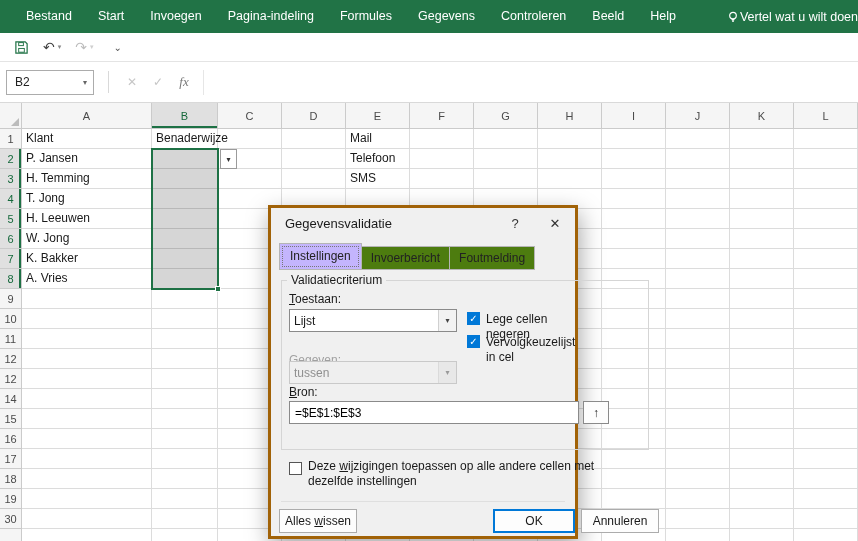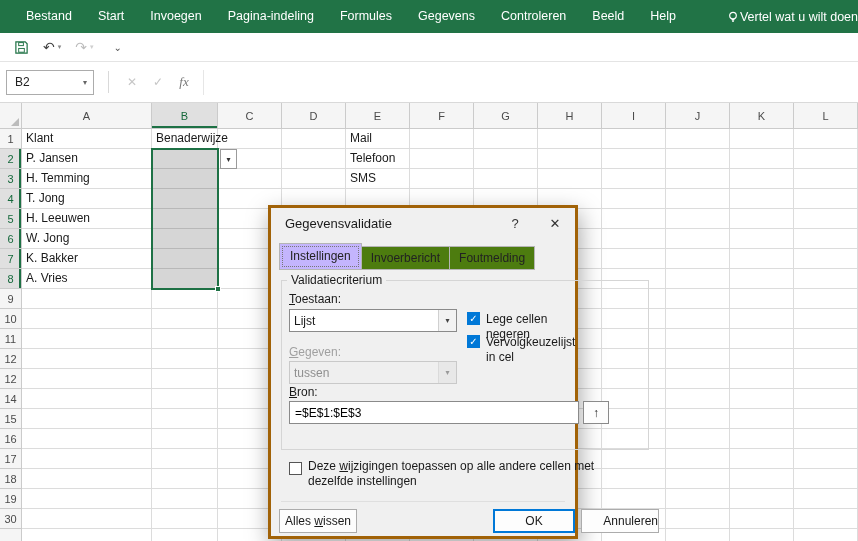--- a/index.html
+++ b/index.html
@@ -50,39 +50,39 @@
   .dlg-title { padding-left:14px; font-size:13px; }
   .dlg-ctl { margin-left:auto; display:flex; height:30px; }
   .dlg-help, .dlg-close { width:40px; height:30px; background:none; border:none; font-size:13px; color:#333; display:flex; align-items:center; justify-content:center; }
   .dtabs { position:absolute; left:8px; top:35px; display:flex; align-items:flex-end; }
   .dtab { font-size:12px; padding:4px 9px; background:#4d7c0f; border:1px solid #B5B5B5; border-left:none; color:#222; cursor:default; }
   .dtab:first-child { border-left:1px solid #B5B5B5; }
   .dtab.active { background:#c4b5fd; padding:5px 10px 6px; outline:1px dotted #777; outline-offset:-4px; }
   .groupbox { position:absolute; left:10px; top:72px; width:368px; height:170px; border:1px solid #D5D5D5; }
   .group-label { position:absolute; left:16px; top:65px; background:#F0F0F0; padding:0 4px; font-size:12px; }
   .dlabel { position:absolute; font-size:12px; color:#1A1A1A; }
-  .dlabel.disabled { color:#A0A0A0; }
+  .dlabel.disabled { color:#A0A0A0;margin-top:8px; }
   .combo { position:absolute; width:168px; height:23px; background:#fff; border:1px solid #8A8A8A; display:flex; align-items:center; }
   .combo-val { padding-left:4px; font-size:12px; flex:1; }
   .combo-btn { width:18px; height:100%; display:flex; align-items:center; justify-content:center; font-size:8px; color:#444; background:#F2F2F2; border-left:1px solid #D0D0D0; }
   .combo.disabled { background:#EFEFEF; border-color:#C9C9C9; }
   .combo.disabled .combo-val { color:#8F8F8F; }
   .combo.disabled .combo-btn { background:#E8E8E8; color:#9A9A9A; border-left-color:#DADADA; }
   .checkbox { position:absolute; width:13px; height:13px; border:1px solid #555; background:#fff; display:flex; align-items:center; justify-content:center; }
   .checkbox .chk { display:none; color:#fff; font-size:10px; line-height:1; }
   .checkbox.checked { background:#0078D7; border-color:#0078D7; }
   .checkbox.checked .chk { display:block; }
   .cb-label { position:absolute; font-size:12px; line-height:15px; }
   .src-input { position:absolute; left:18px; top:193px; width:290px; height:23px; border:1px solid #8A8A8A; font-size:12px; padding-left:5px; font-family:"Liberation Sans", sans-serif; background:#fff; }
   .ref-btn { position:absolute; left:312px; top:193px; width:26px; height:23px; background:#FDFDFD; border:1px solid #8A8A8A; font-size:12px; color:#222; display:flex; align-items:center; justify-content:center; }
   .dlg-hr { position:absolute; left:10px; right:10px; top:293px; height:1px; background:#DFDFDF; }
   .dbtn { position:absolute; top:301px; height:24px; background:#FDFDFD; border:1px solid #ACACAC; font-size:12px; color:#1A1A1A; font-family:"Liberation Sans", sans-serif; }
   .dbtn.clear { left:8px; width:78px; }
   .dbtn.ok { left:222px; width:82px; border:2px solid #0078D7; }
-  .dbtn.cancel { left:310px; width:78px;text-align:right; }
+  .dbtn.cancel { left:310px; width:78px; }
 </style>
 </head>
 <body>
 
 <div class="app">
 
   <div class="ribbon">
     <div class="rtabs">
         <div class="rtab">Bestand</div>
         <div class="rtab">Start</div>

